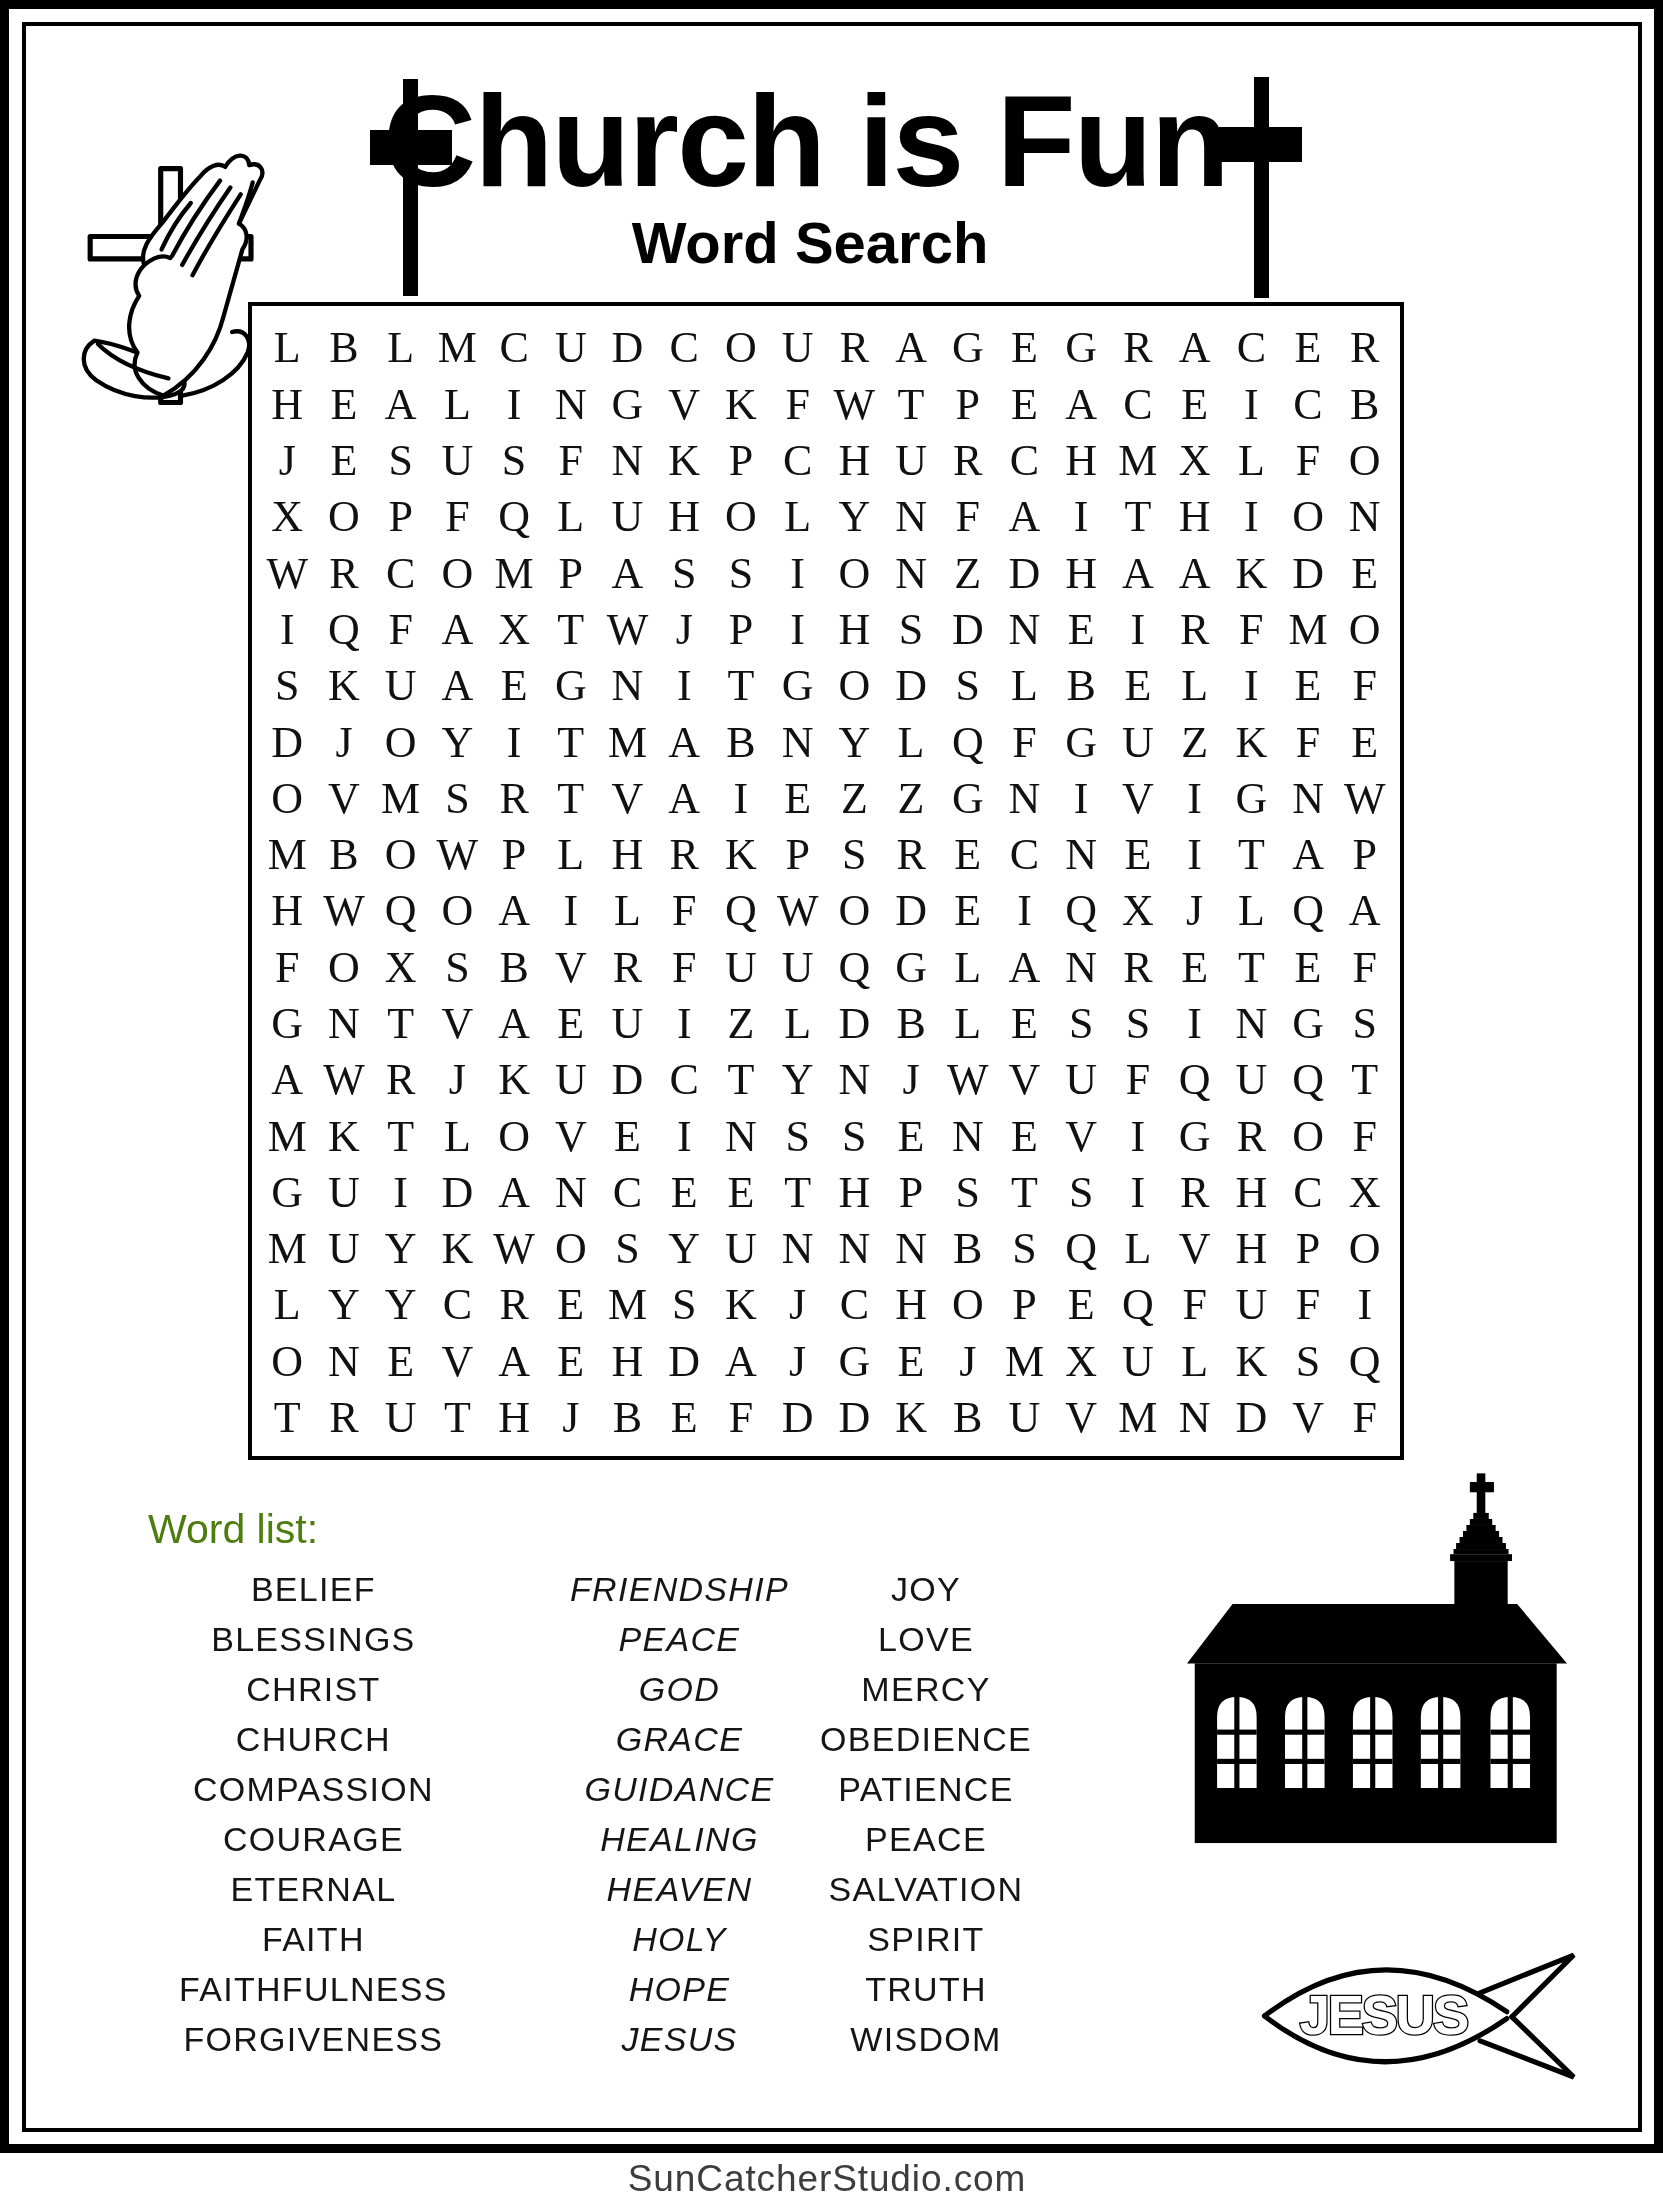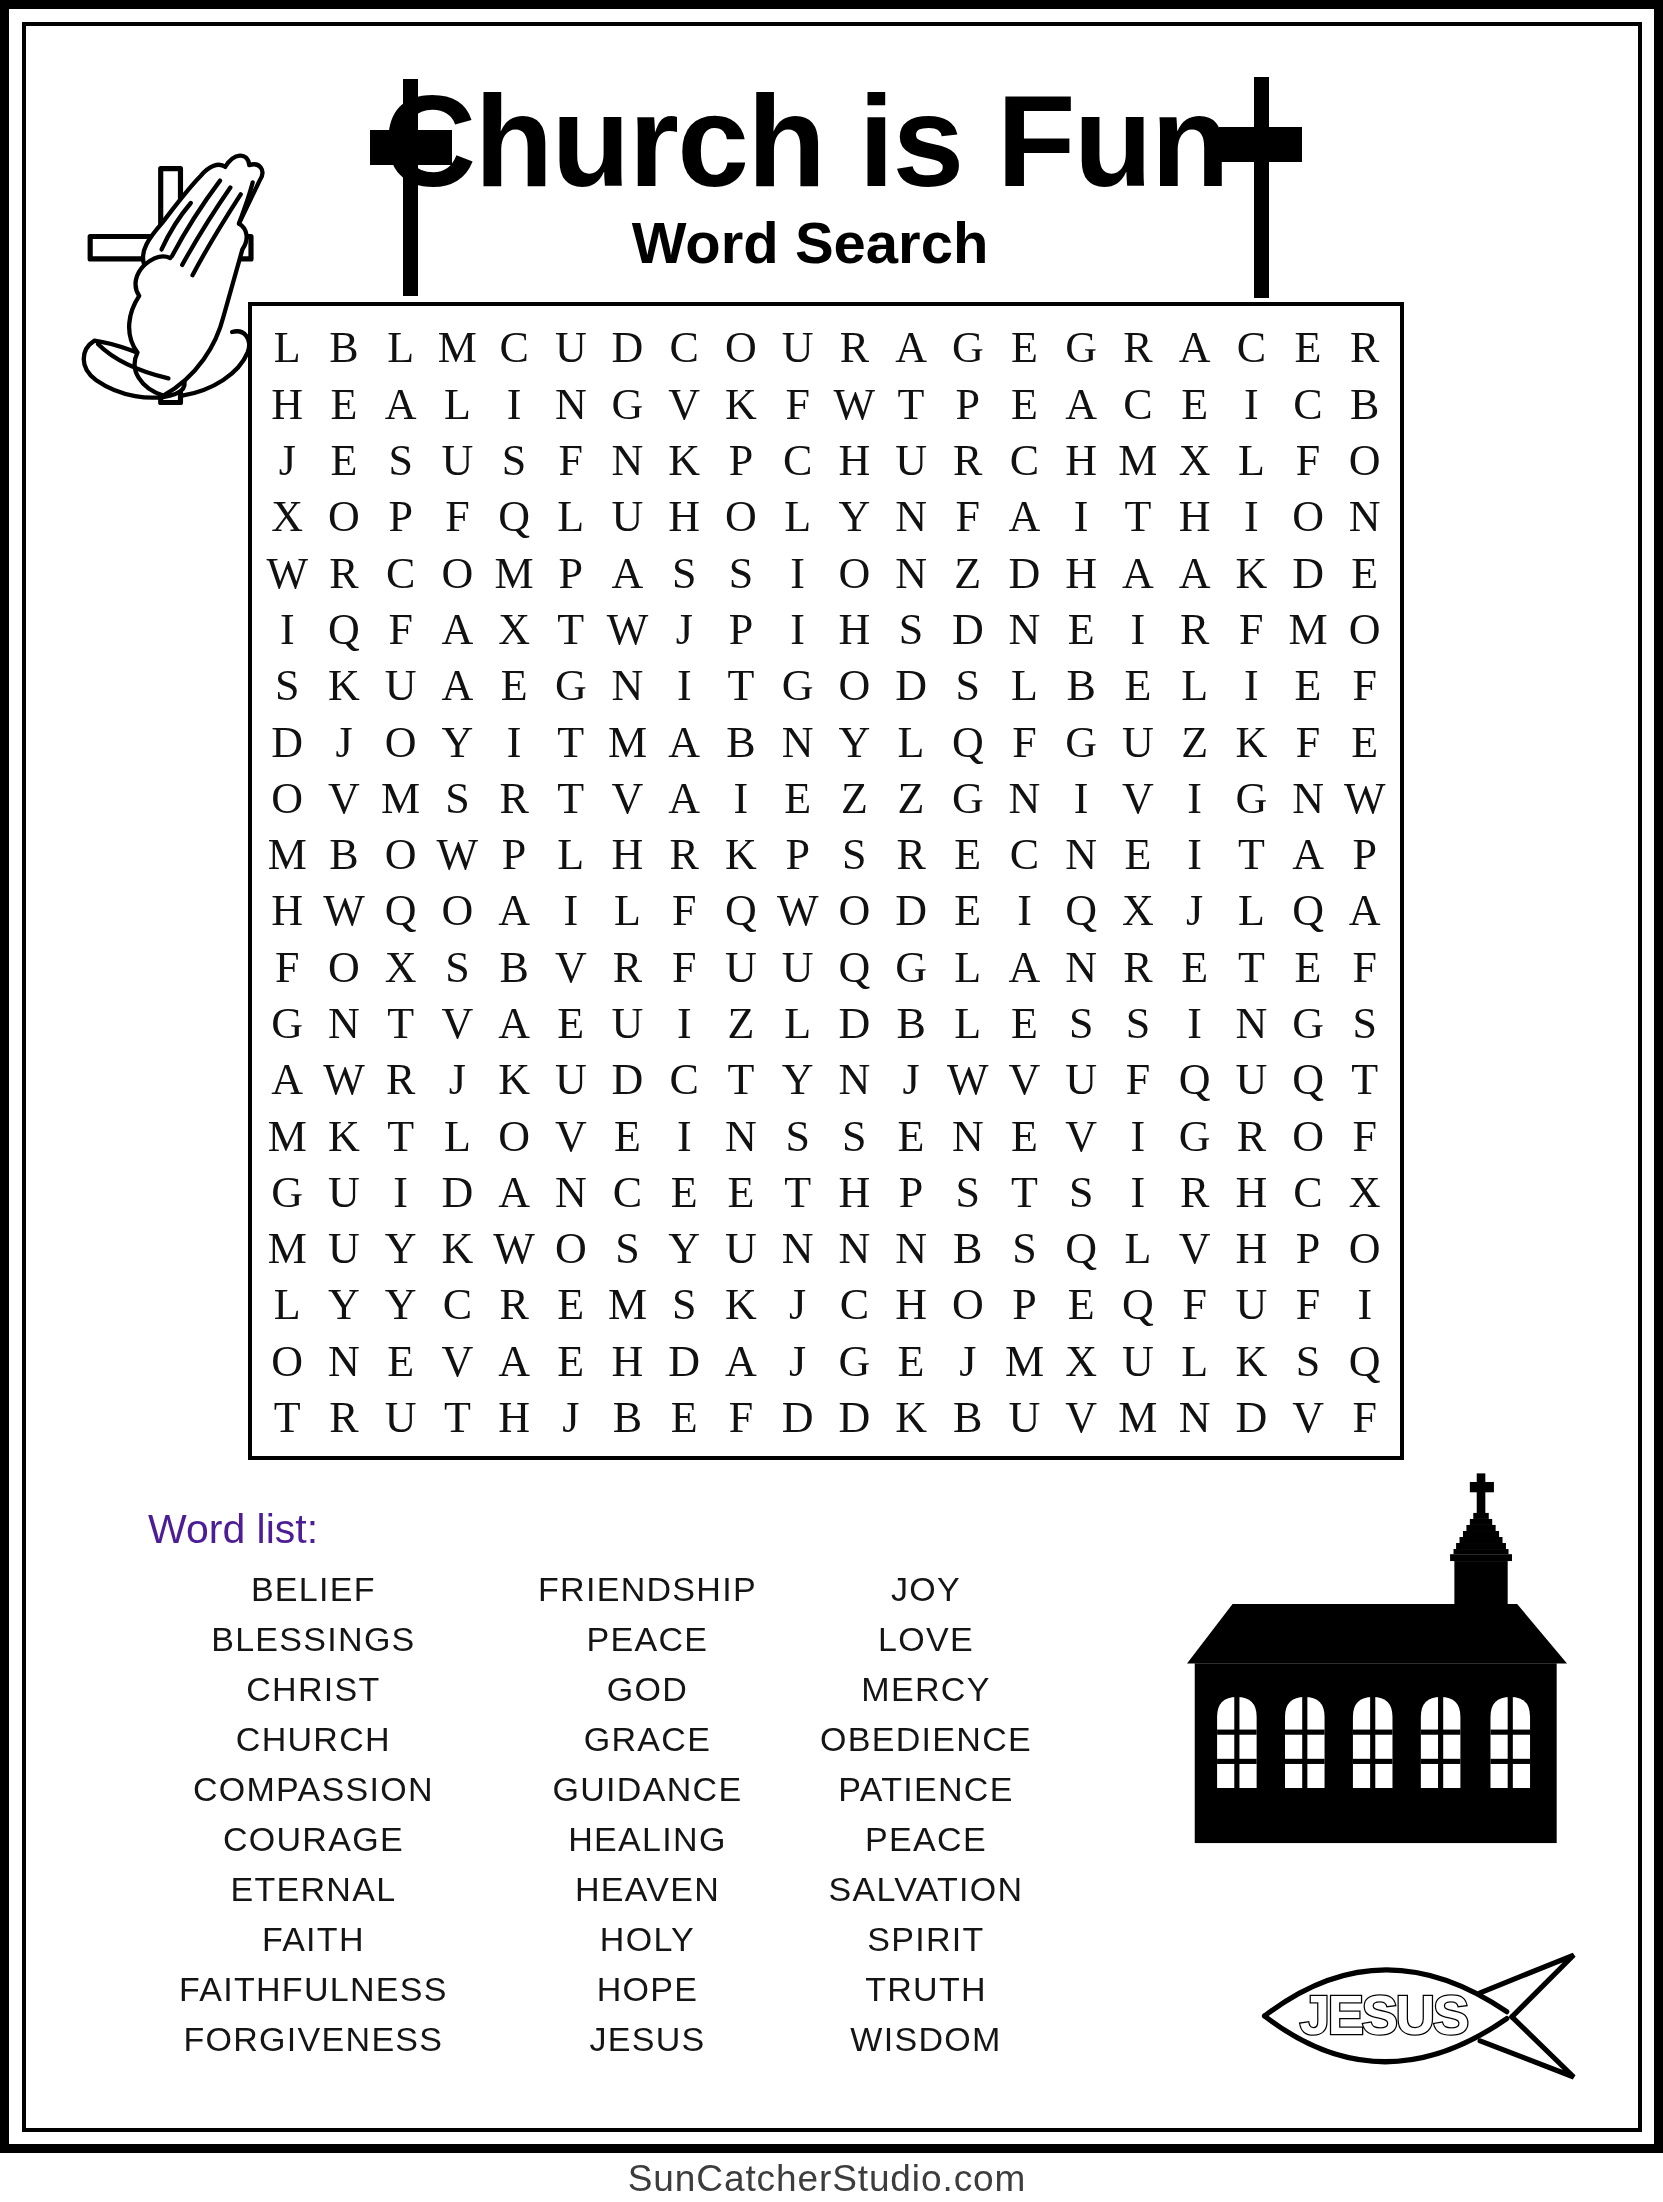--- a/index.html
+++ b/index.html
@@ -24,24 +24,24 @@
 
   
   #grid { left:248px; top:302px; width:1156px; height:1158px;
     box-sizing:border-box; border:4.3px solid #000;
     display:grid; grid-template-columns:repeat(20,1fr); grid-template-rows:repeat(20,1fr);
     padding:13.8px 6.9px 10.3px 6.9px; background:#fff; }
   .cell { display:flex; align-items:center; justify-content:center;
     font-family:"Liberation Serif", serif; font-size:44px; font-weight:400; color:#111; }
 
   
-  #wl-heading { left:148px; top:1506px; font-size:41px; color:#4c1d95; }
+  #wl-heading { left:148px; top:1506px; font-size:41px; color:#4d7c0f; }
   .wl-col { top:1564px; font-size:34px; color:#151515; letter-spacing:1.3px; }
   .wl-col .word { height:50px; line-height:50px;text-align:center; }
-  #wl-col-0 { left:179px; } #wl-col-1 { left:538px; } #wl-col-2 { left:820px; }
+  #wl-col-0 { left:179px; } #wl-col-1 { left:570px;font-style:italic; } #wl-col-2 { left:820px; }
 
   
   #footer { left:0; top:2158px; width:1654px; text-align:center;
     font-size:37px; color:#3d3d3d; letter-spacing:0.9px; }
 
   svg { display:block; }
 </style>
 </head>
 <body>
 

